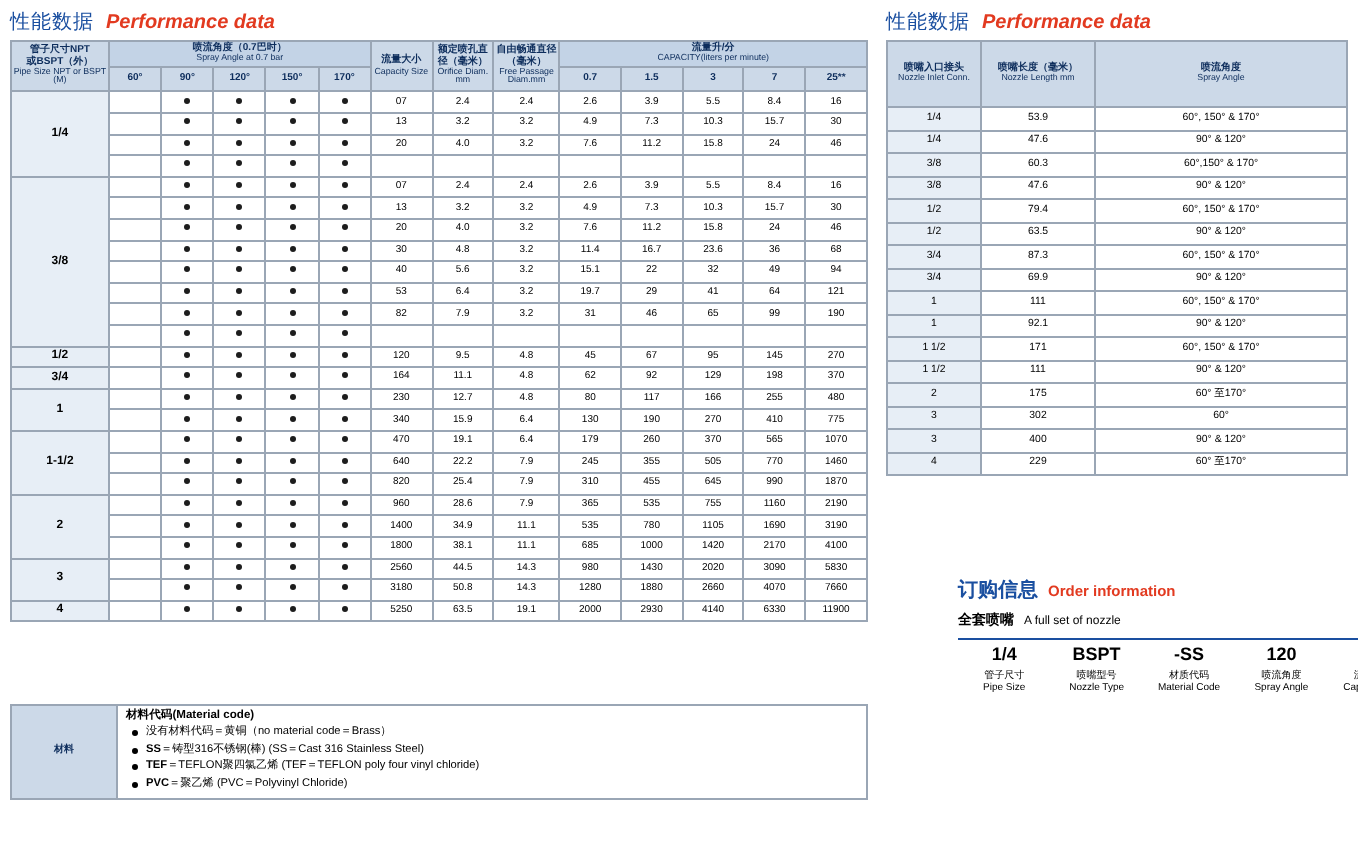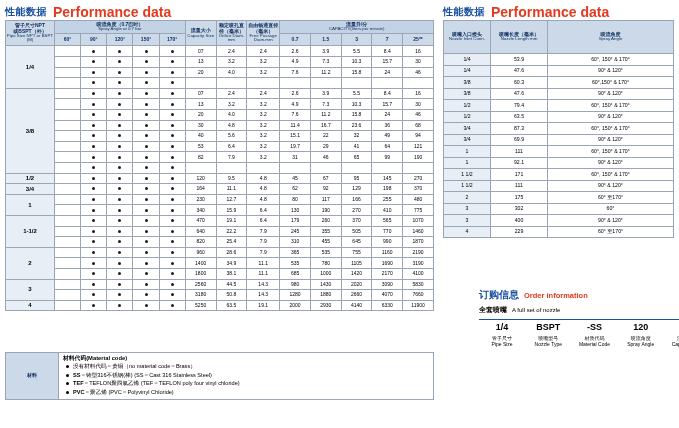--- a/index.html
+++ b/index.html
@@ -9,22 +9,22 @@
     font-family:"Liberation Sans", sans-serif;
     font-size:5px;
     color:#000;
     overflow:hidden;
     position:relative;
   }
   .page{position:relative;width:679px;height:428px;}
 
   
   .hdr{display:flex;align-items:center;gap:6px;}
-  .hdr .cn{color:#1a4fa0;font-weight:bold;font-size:10px;letter-spacing:.5px;}
-  .hdr .en{color:#e23a20;font-weight:bold;font-size:14px;}
+  .hdr .cn{color:#1a4fa0;font-weight:normal;font-size:10px;letter-spacing:.5px;}
+  .hdr .en{color:#e23a20;font-weight:bold;font-size:10px;font-style:italic;}
   .hdr-left{position:absolute;left:5px;top:4px;}
   .hdr-right{position:absolute;left:443px;top:4px;}
 
   
   table{border-collapse:collapse;}
   td,th{border:0.6px solid #9aa6b5;padding:0;text-align:center;vertical-align:middle;font-size:5px;line-height:1.05;}
   .thead td{background:#ccd9e8;font-weight:bold;color:#0d2d5c;font-size:5px;padding:1px 0;}
   .thead td.grp{background:#c3d3e6;}
   .cn-small{font-size:5px;}
   .en-small{font-size:4.4px;font-weight:normal;}

